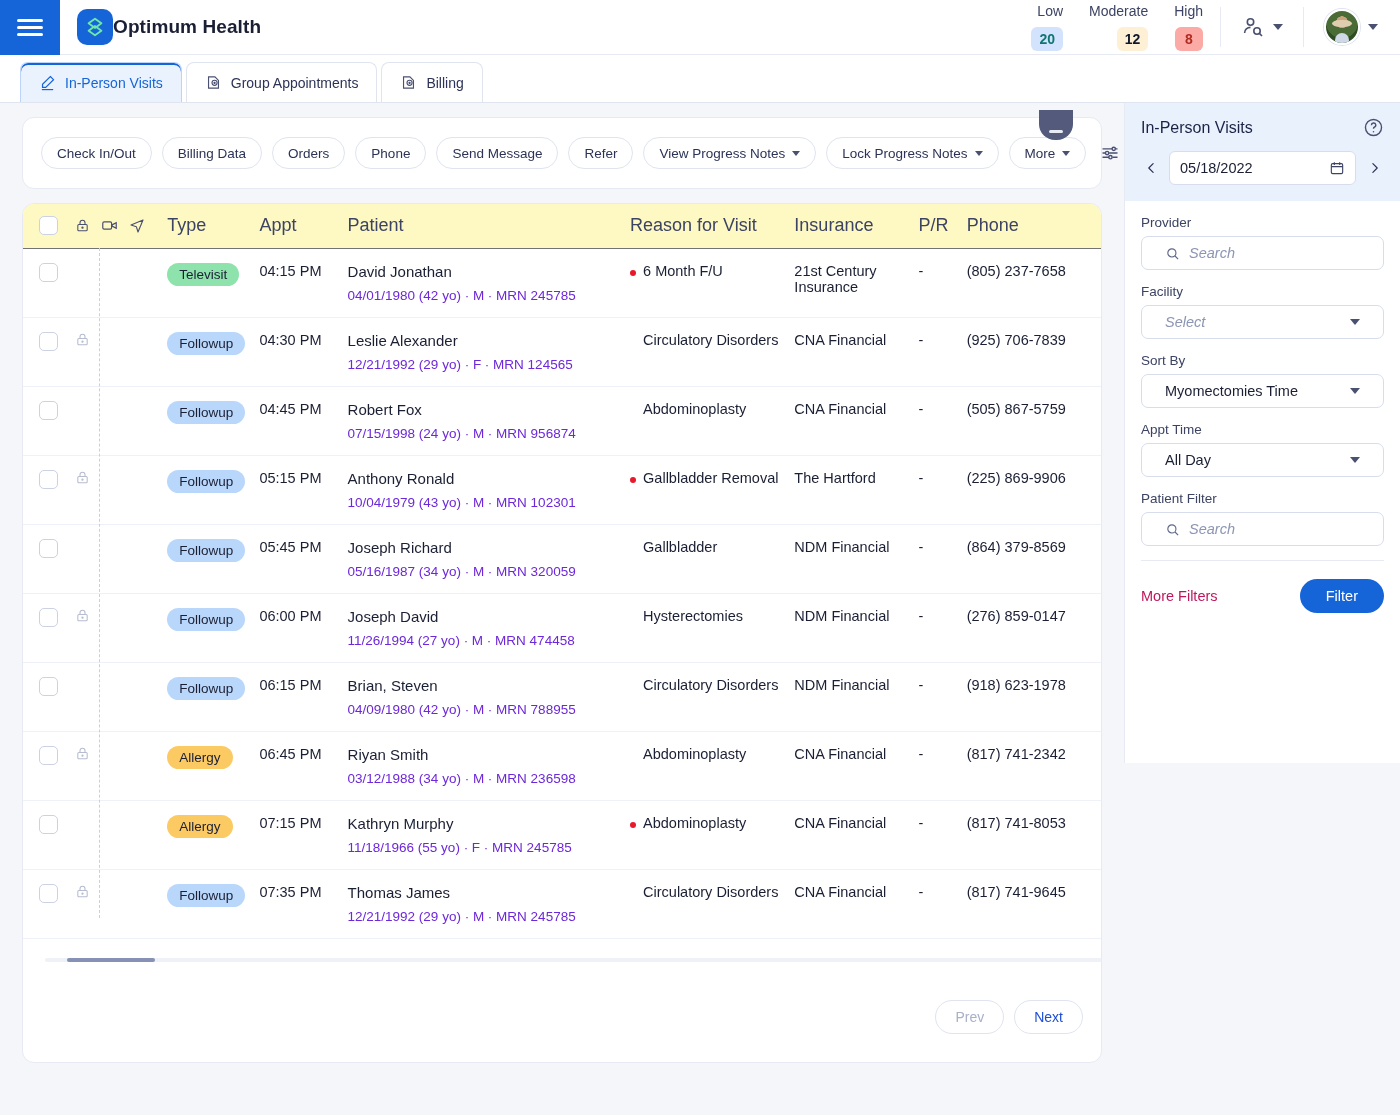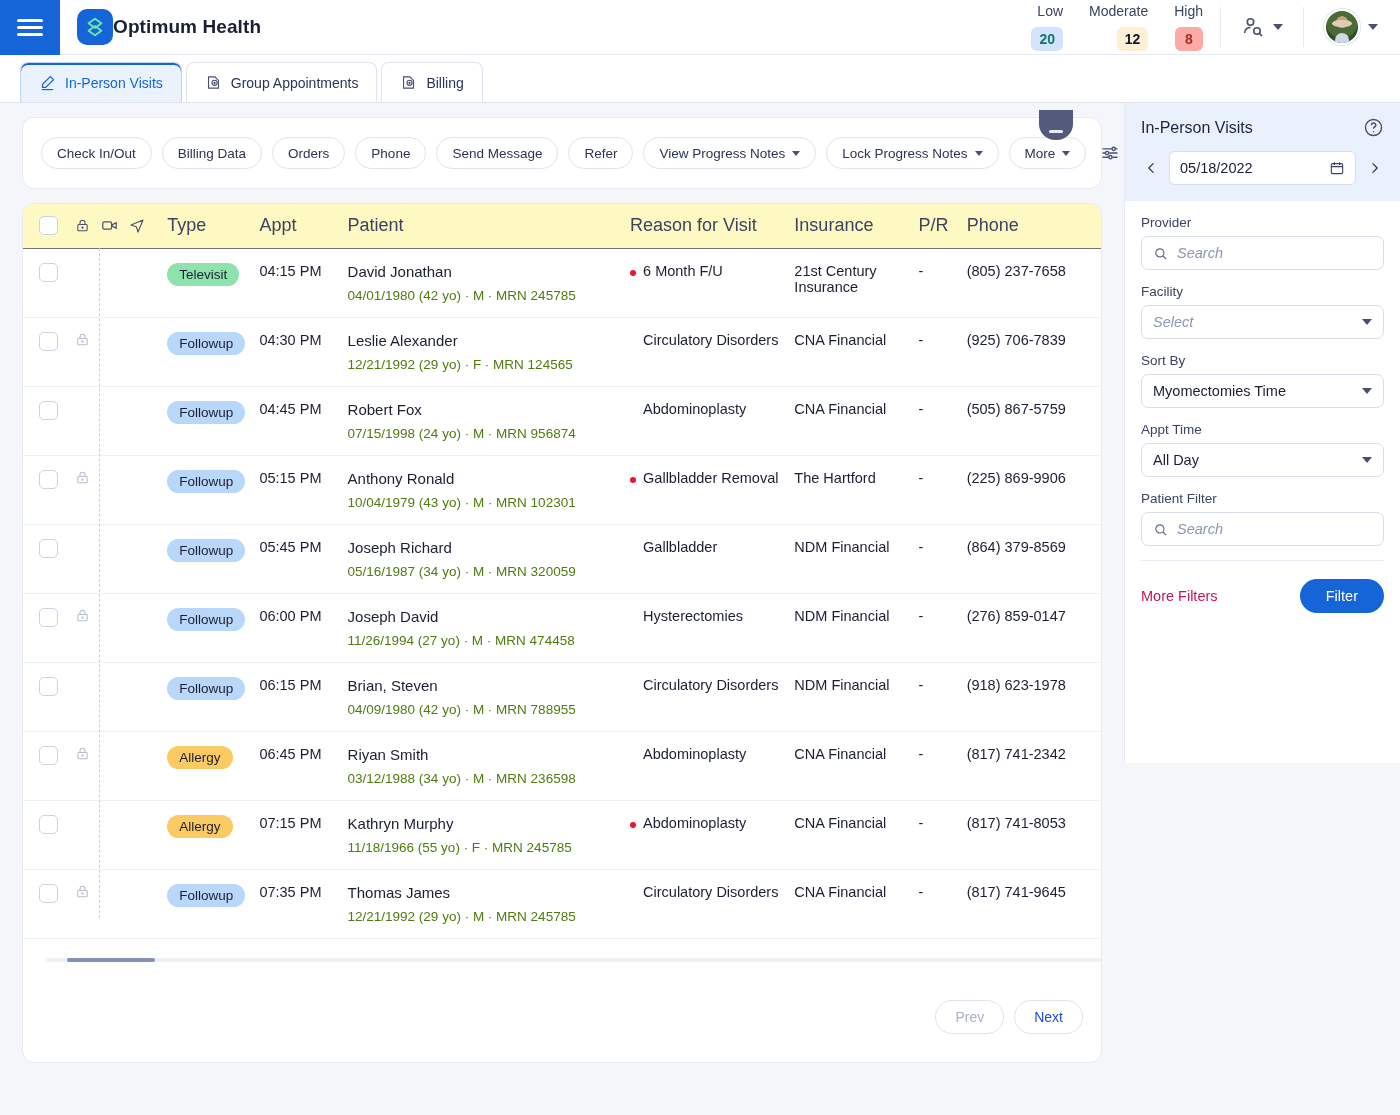--- a/index.html
+++ b/index.html
@@ -132,21 +132,21 @@
     width:19px; height:19px; border:1.5px solid #ccd2e2; border-radius:5px; background:#fff; cursor:pointer;
   }
   .badge {
     display:inline-block; padding: 4px 12px; border-radius: 12px;
     font-size: 13.5px; color:#1b1f33; white-space:nowrap;
   }
   .b-televisit { background:#8ee2ac; }
   .b-followup  { background:#b9d7fb; }
   .b-allergy   { background:#fcca63; }
   .pname { color:#1b1f33; font-size:15px; }
-  .pmeta { color:#4d7c0f; font-size:13.5px; margin-top:8px; white-space:nowrap; }
+  .pmeta { color:#6d28d9; font-size:13.5px; margin-top:8px; white-space:nowrap; }
   .reason-wrap { display:flex; gap:7px; }
   .dot { width:6px; height:6px; border-radius:50%; background:#e8192c; margin-top:7px; flex:none; }
   .dot.hidden { visibility:hidden; }
   .lockcell { padding-left: 6px !important; }
 
   
   .dash-rule {
     position:absolute; left: 76px; top: 44px; bottom: 144px; width:0;
     border-left: 1px dashed #c9cfe0;
   }
@@ -172,21 +172,21 @@
   .datebox {
     flex:1; height:34px; background:#fff; border:1px solid #d7dded; border-radius:6px;
     display:flex; align-items:center; justify-content:space-between; padding: 0 10px;
     font-size:14.5px; color:#1b1f33; cursor:pointer;
   }
   .panel-body { padding: 14px 16px 0 16px; }
   .fld { margin-bottom: 14px; }
   .fld label { display:block; font-size:13.5px; color:#3c4363; margin-bottom:6px; }
   .inp, .sel {
     width:100%; height:34px; border:1px solid #d7dded; border-radius:7px; background:#fff;
-    display:flex; align-items:center; padding: 0 11px; gap:9px;
+    display:flex; align-items:center; padding: 0 23px; gap:9px;
     font-size:14.5px; color:#1b1f33; cursor:pointer;
   }
   .ph { color:#8d95b4; font-style: italic; font-size:14.5px; }
   .sel .cvd { margin-left:auto; width:0;height:0;border-left:5px solid transparent;border-right:5px solid transparent;border-top:6px solid #4a5070; }
   .panel-sep { height:1px; background:#e7eaf3; margin: 14px 0 0 0; }
   .panel-foot { display:flex; align-items:center; justify-content:space-between; padding: 18px 16px 0 16px; }
   .more-filters { color:#be185d; font-size:14.5px; cursor:pointer; }
   .filter-btn {
     background:#1565d8; color:#fff; border:none; height:34px; padding: 0 26px; border-radius:17px;
     font-size:14.5px; cursor:pointer; font-family:"Liberation Sans", sans-serif;

